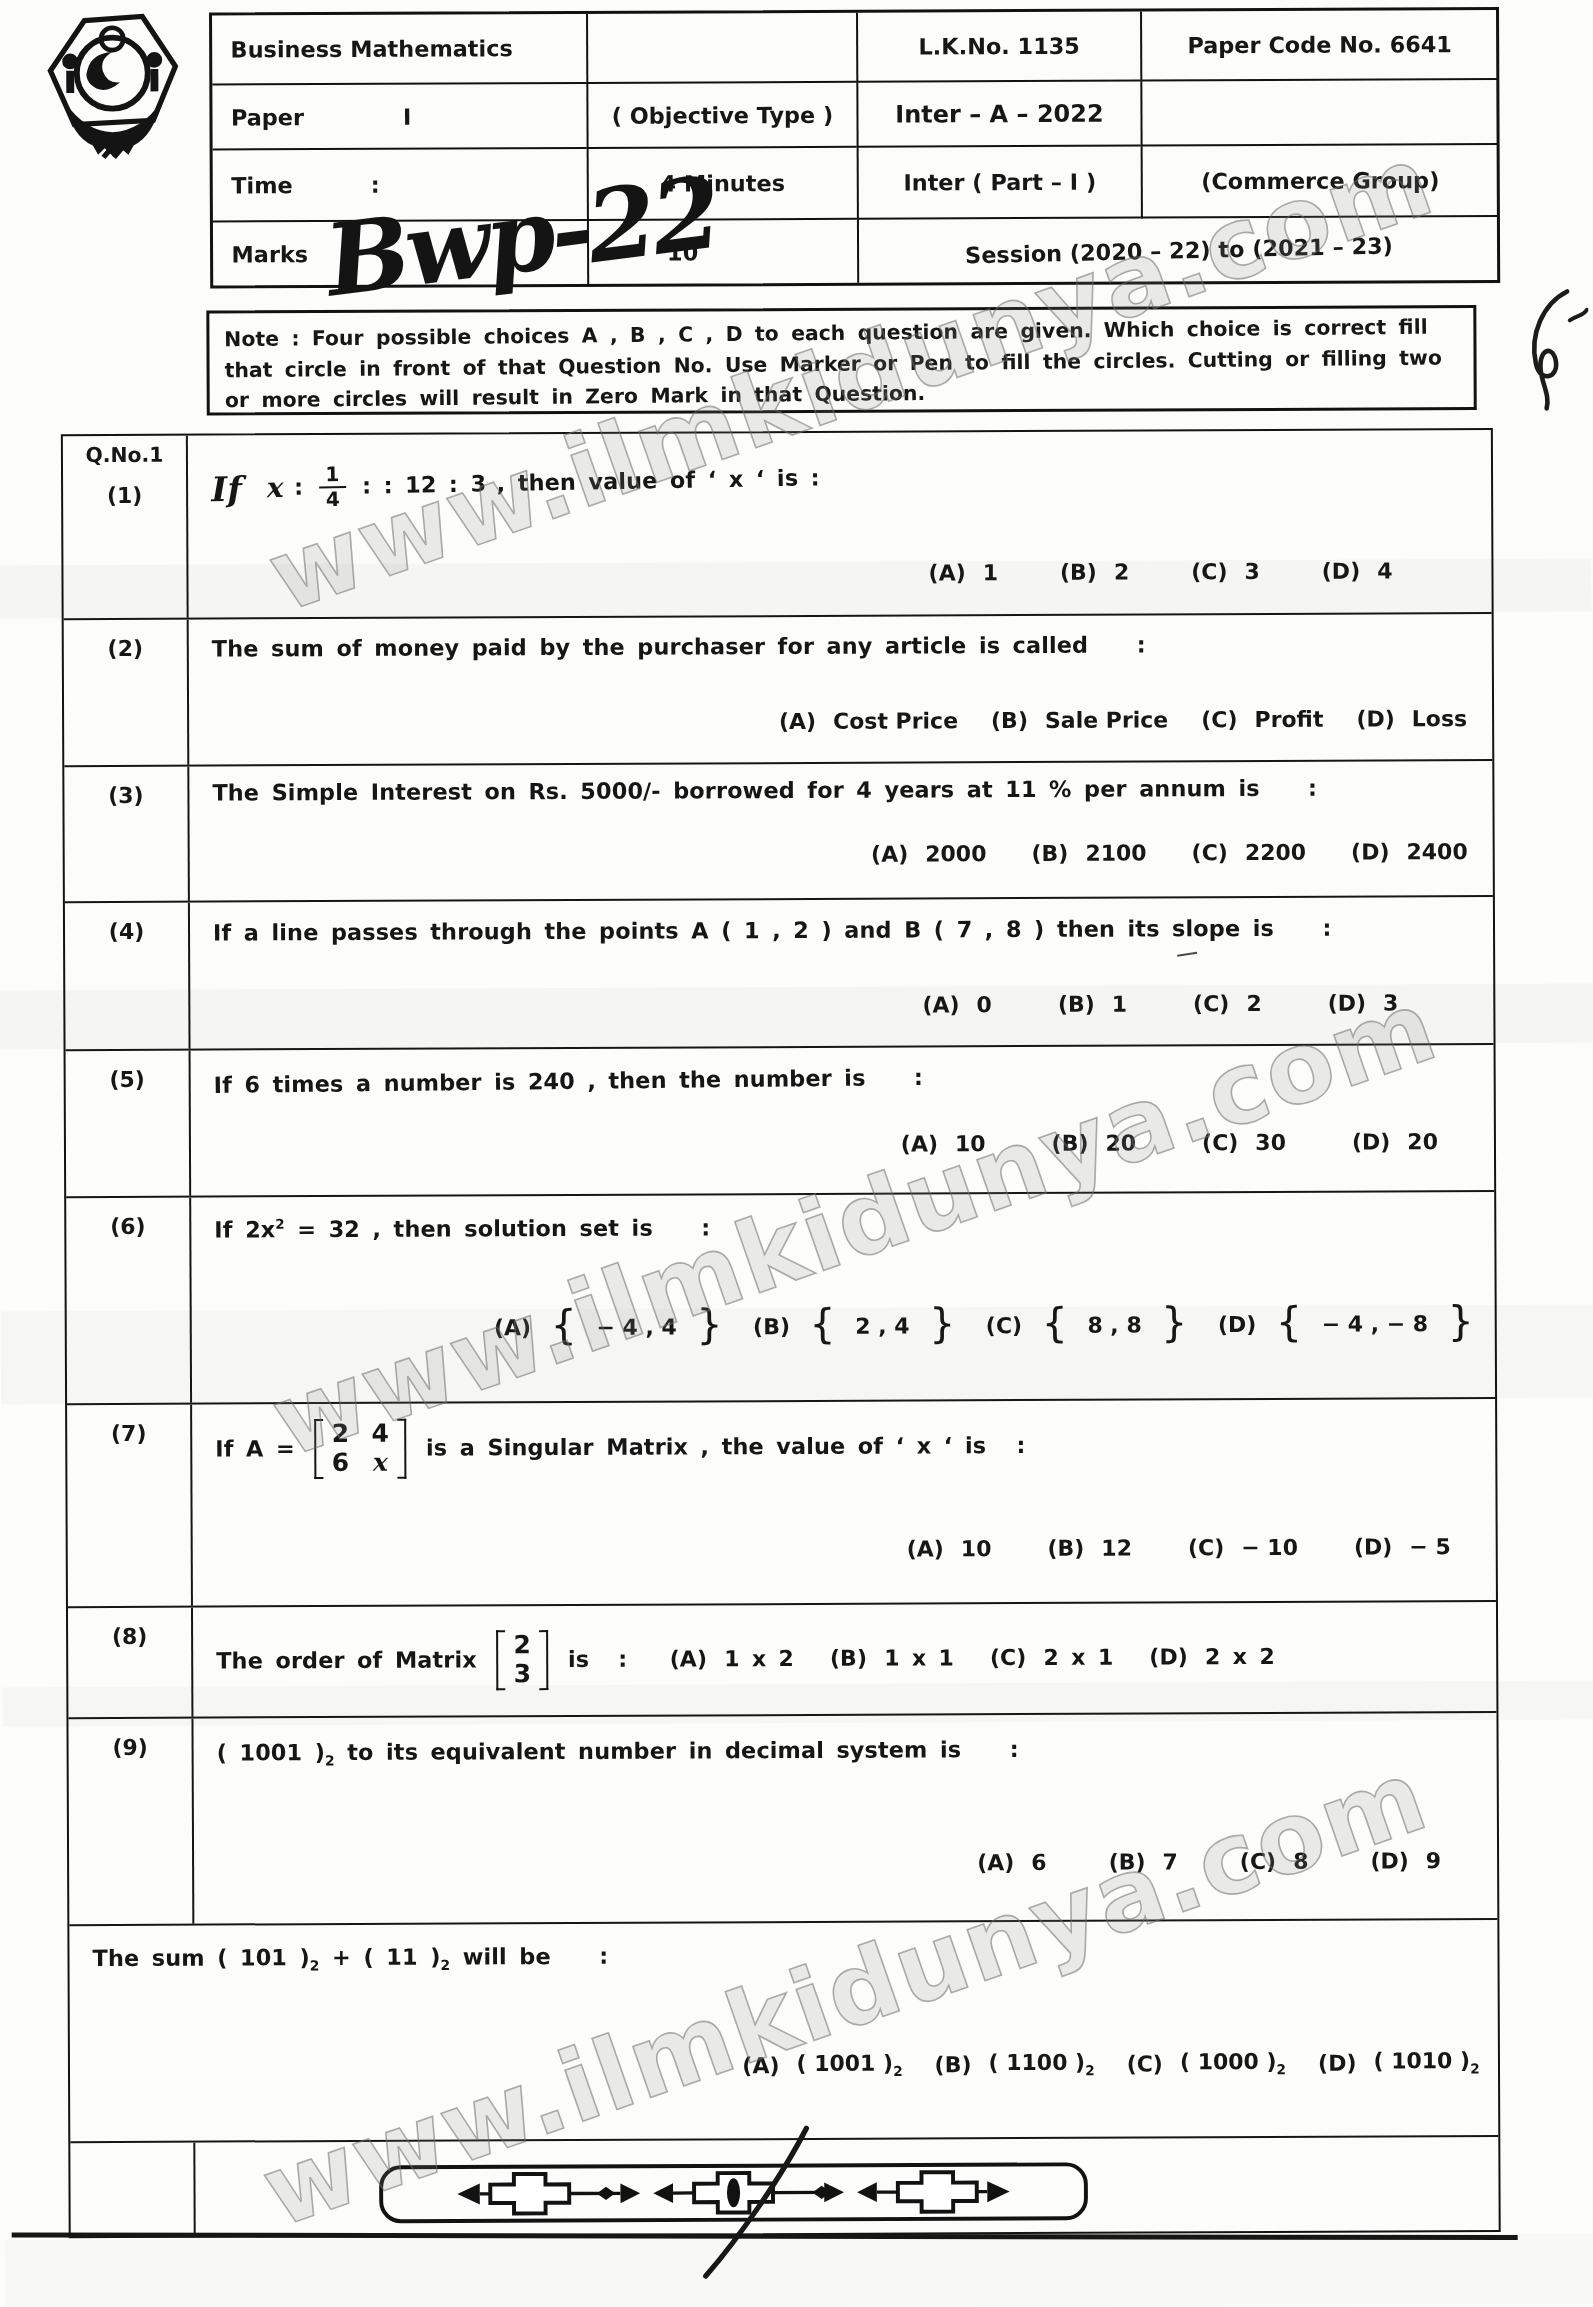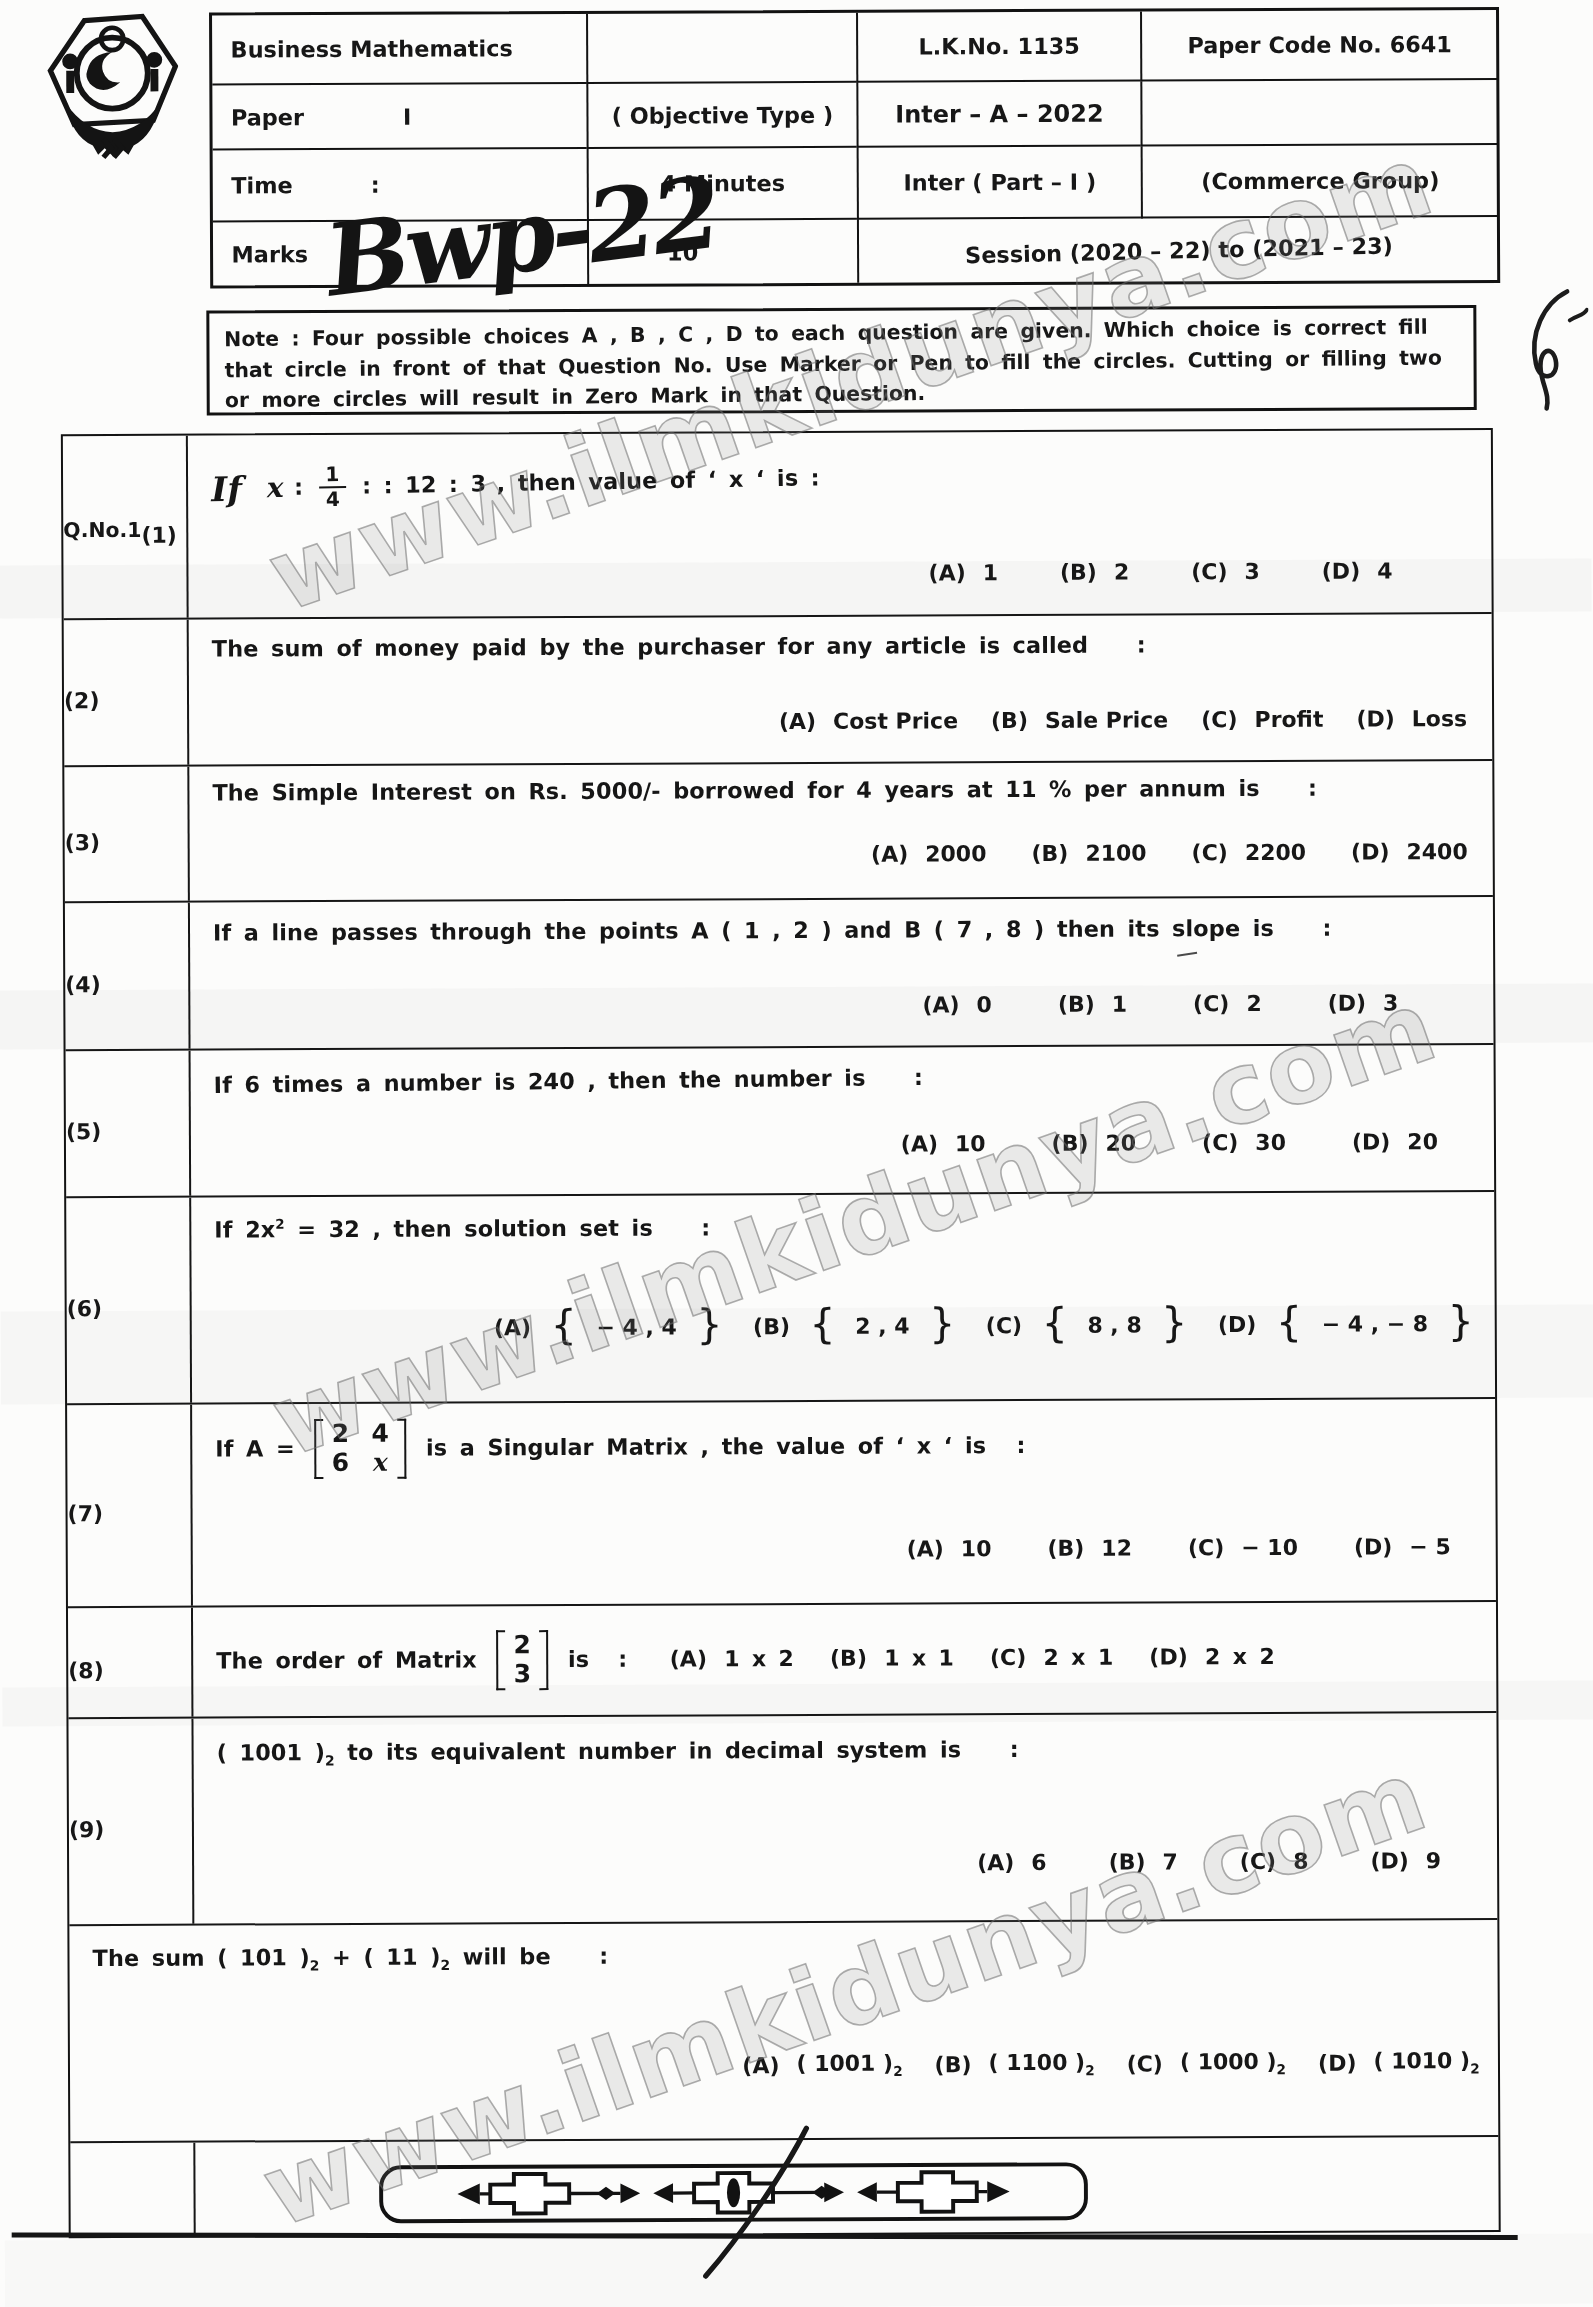--- a/index.html
+++ b/index.html
@@ -52,21 +52,21 @@
 
   
   .qtable{
     position:absolute;left:64px;top:431px;width:1428px;
     border:2.6px solid #131313;box-sizing:content-box;
   }
   .qrow{display:flex;box-sizing:border-box;border-bottom:2.6px solid #161616;}
   .qrow.last{border-bottom:none;}
   .qno{
     width:125px;flex:0 0 125px;border-right:2.6px solid #161616;box-sizing:border-box;
-    display:flex;flex-direction:row;align-items:center;
+    display:flex;flex-direction:column;align-items:center;
   }
   .qno-head{margin-top:6.6px;font-weight:700;font-size:20.4px;}
   .qno-label{margin-top:16px;font-weight:700;font-size:22px;}
   .qcontent{flex:1;position:relative;}
   .qtext{
     position:absolute;left:23px;right:16.4px;
     font-weight:700;font-size:22.4px;letter-spacing:0.1px;word-spacing:4.6px;
     line-height:1.3;color:#161616;
   }
   .tcolon{margin-left:36px;}

